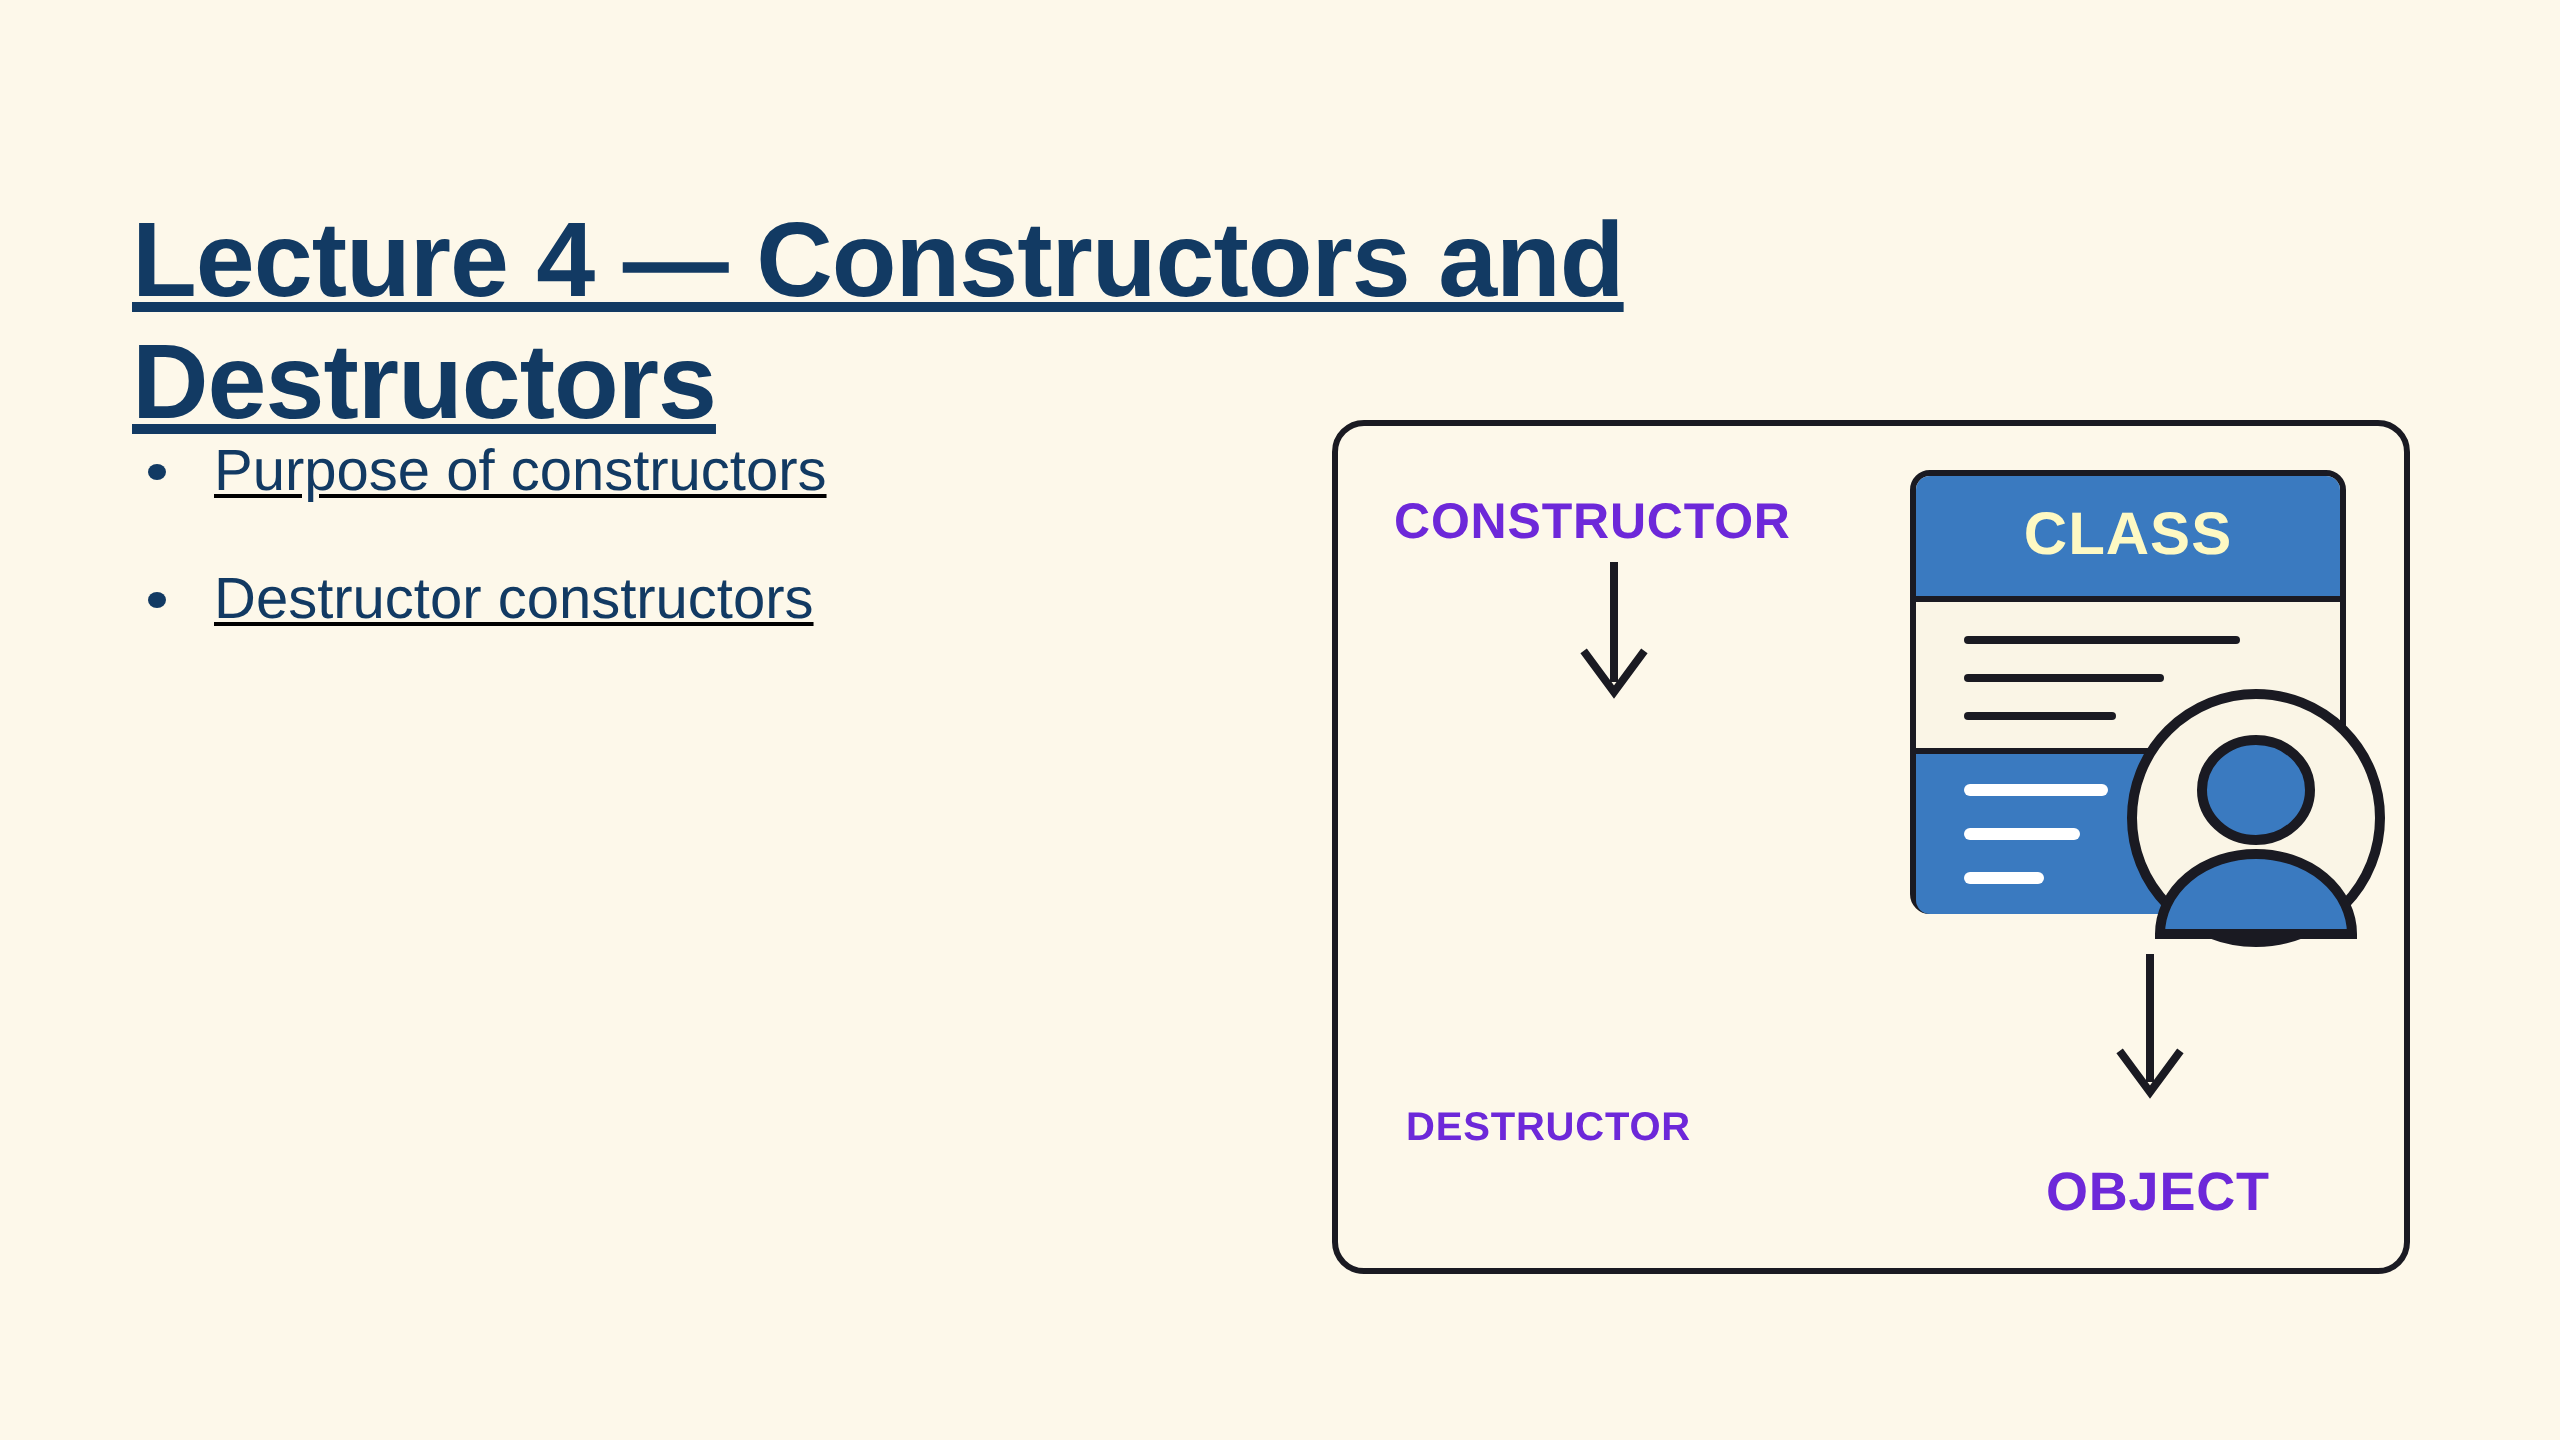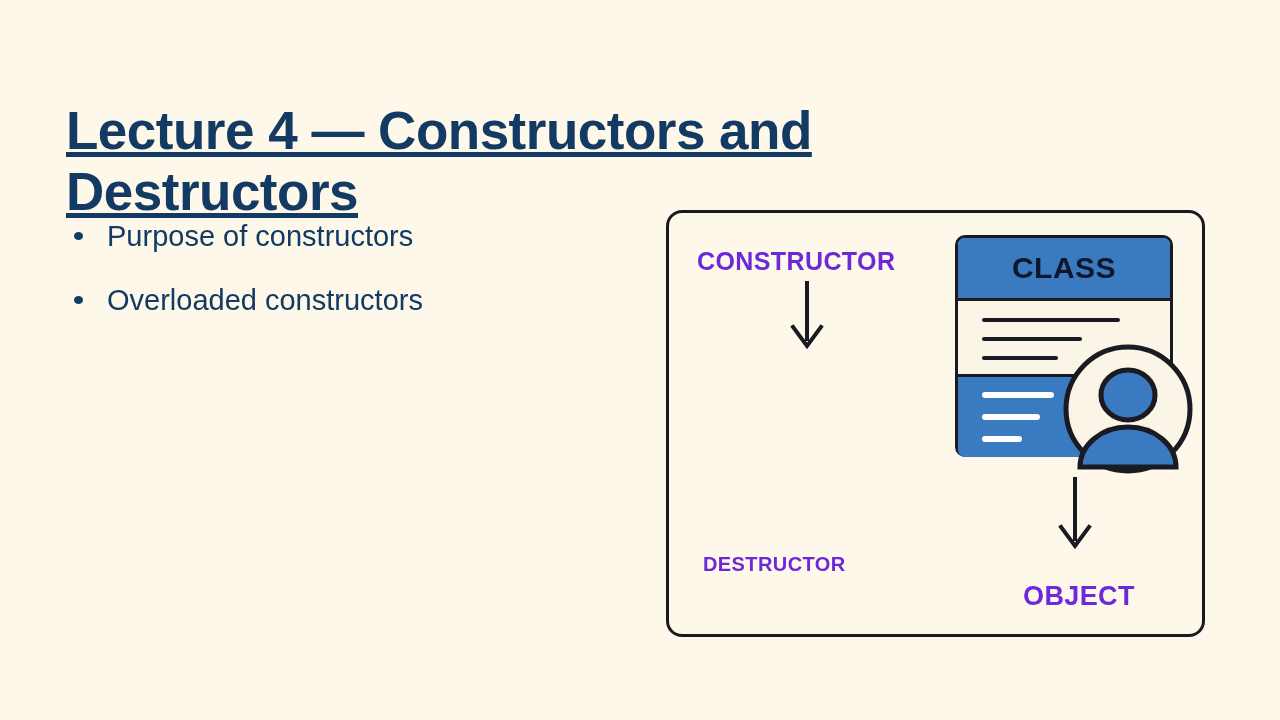--- a/index.html
+++ b/index.html
@@ -36,20 +36,21 @@
 
   
   #bullet-list {
     position: absolute;
     left: 66px;
     top: 214px;
     width: 560px;
     list-style: none;
     margin: 0;
     padding: 0;
+    text-decoration: underline;
   }
   .bullet-item {
     position: relative;
     padding-left: 41px;
     margin-bottom: 20px;
     font-size: 29px;
     line-height: 44px;
     color: #123A63;
   }
   .bullet-item:last-child { margin-bottom: 0; }
@@ -128,21 +129,21 @@
     background: #3A7AC0;
     border-top-left-radius: 7px;
     border-top-right-radius: 7px;
     border-bottom: 3px solid #1A1A22;
     box-sizing: border-box;
     display: flex;
     align-items: center;
     justify-content: center;
   }
   #class-card-title {
-    color: #0f172a;
+    color: #fef9c3;
     font-size: 30px;
     font-weight: bold;
     letter-spacing: 0.5px;
   }
   #class-card-body {
     position: absolute;
     left: 0; top: 63px;
     width: 100%;
     height: 73px;
     background: #FAF5E6;
@@ -199,21 +200,21 @@
 
   <ul id="bullet-list">
 
     <li class="bullet-item">
       <span class="bullet-dot"></span>
       <span>Purpose of constructors</span>
     </li>
 
     <li class="bullet-item">
       <span class="bullet-dot"></span>
-      <span>Overloaded constructors</span>
+      <span>Destructor constructors</span>
     </li>
 
 
   </ul>
 
   <div id="diagram-panel">
 
     <div class="diagram-label" id="label-constructor">CONSTRUCTOR</div>
 
     <div class="diagram-label" id="label-destructor">DESTRUCTOR</div>

